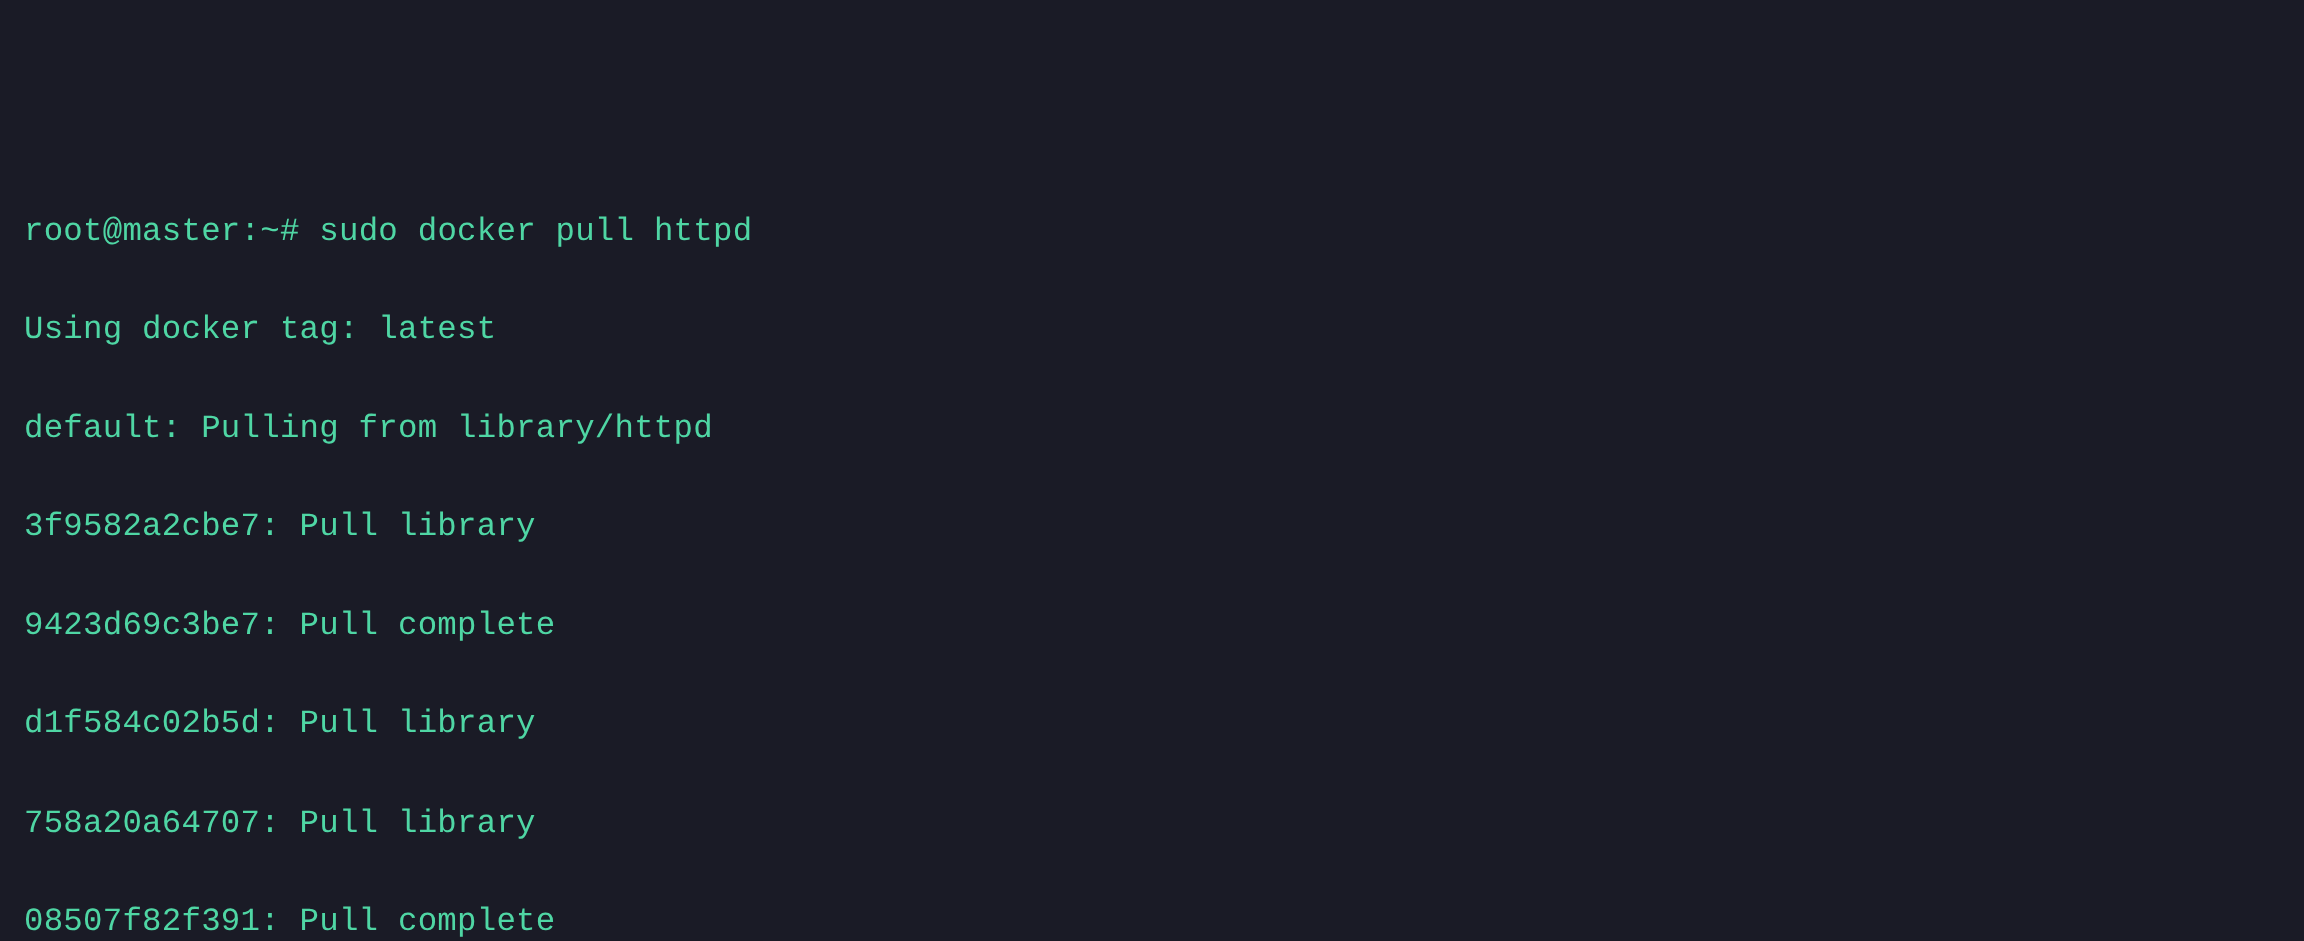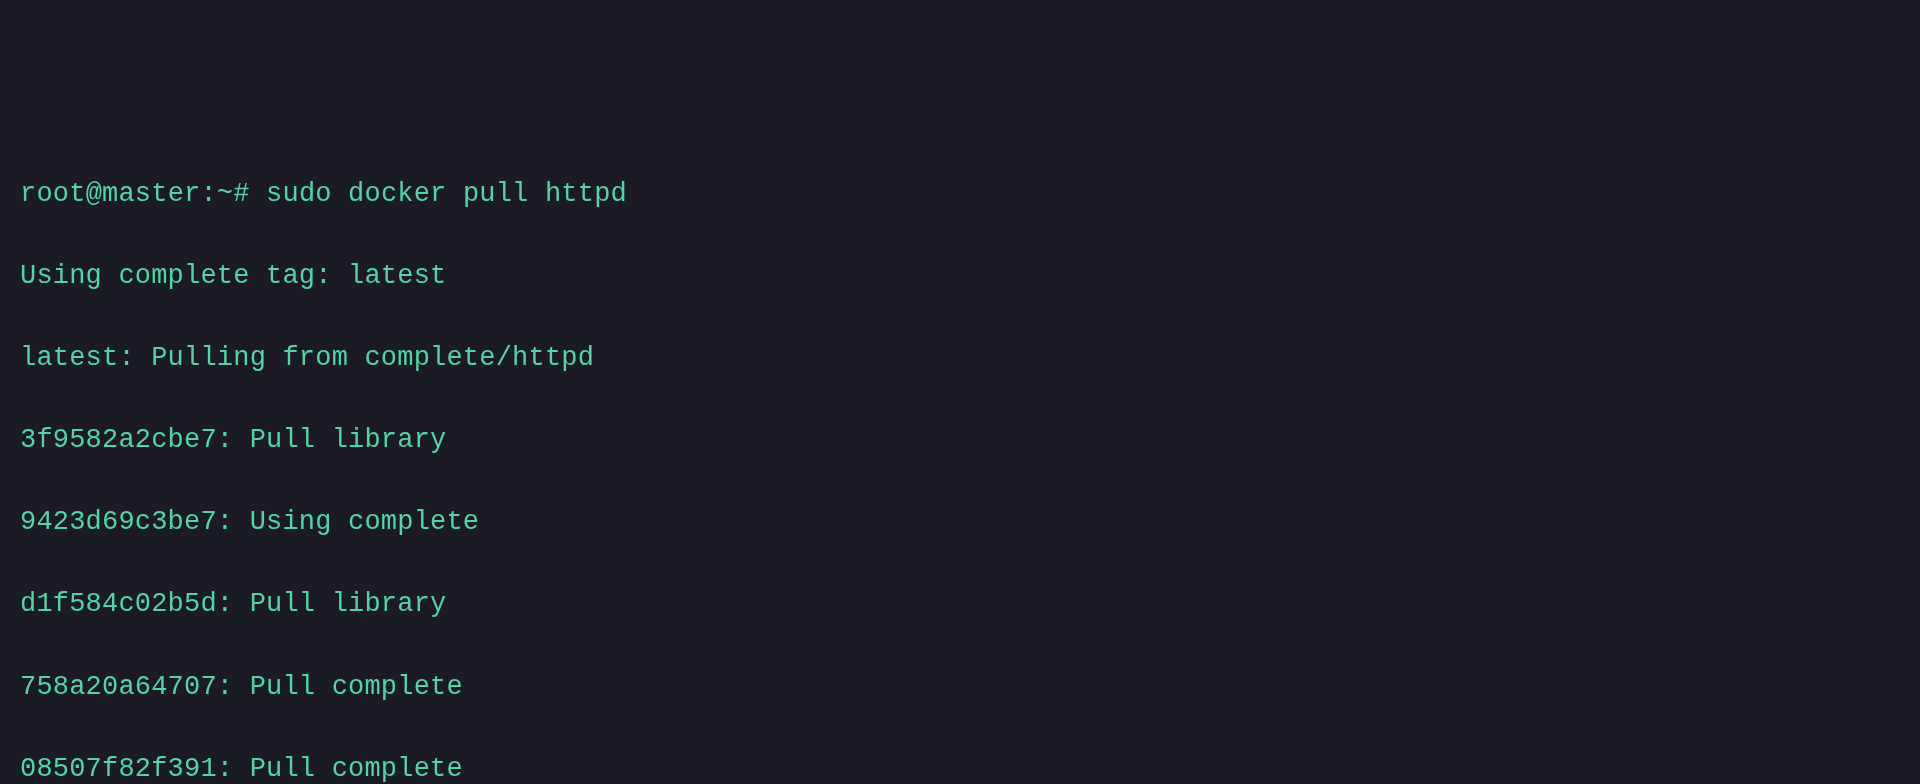--- a/index.html
+++ b/index.html
@@ -17,26 +17,26 @@
       letter-spacing:0.2px;
     }
     .line { display:block; }
   </style>
 </head>
 <body>
 
 
 
 <span class="line"><span>root</span><span>@</span><span>master</span><span>:</span><span>~</span><span>#</span> <span>sudo docker pull httpd</span></span>
-<span class="line">Using complete tag: latest</span>
-<span class="line">latest: Pulling from complete/httpd</span>
+<span class="line">Using docker tag: latest</span>
+<span class="line">default: Pulling from library/httpd</span>
 <span class="line">3f9582a2cbe7: Pull library</span>
-<span class="line">9423d69c3be7: Using complete</span>
+<span class="line">9423d69c3be7: Pull complete</span>
 <span class="line">d1f584c02b5d: Pull library</span>
-<span class="line">758a20a64707: Pull complete</span>
+<span class="line">758a20a64707: Pull library</span>
 <span class="line">08507f82f391: Pull complete</span>
 
 
 
 
 
 
 
 
 

